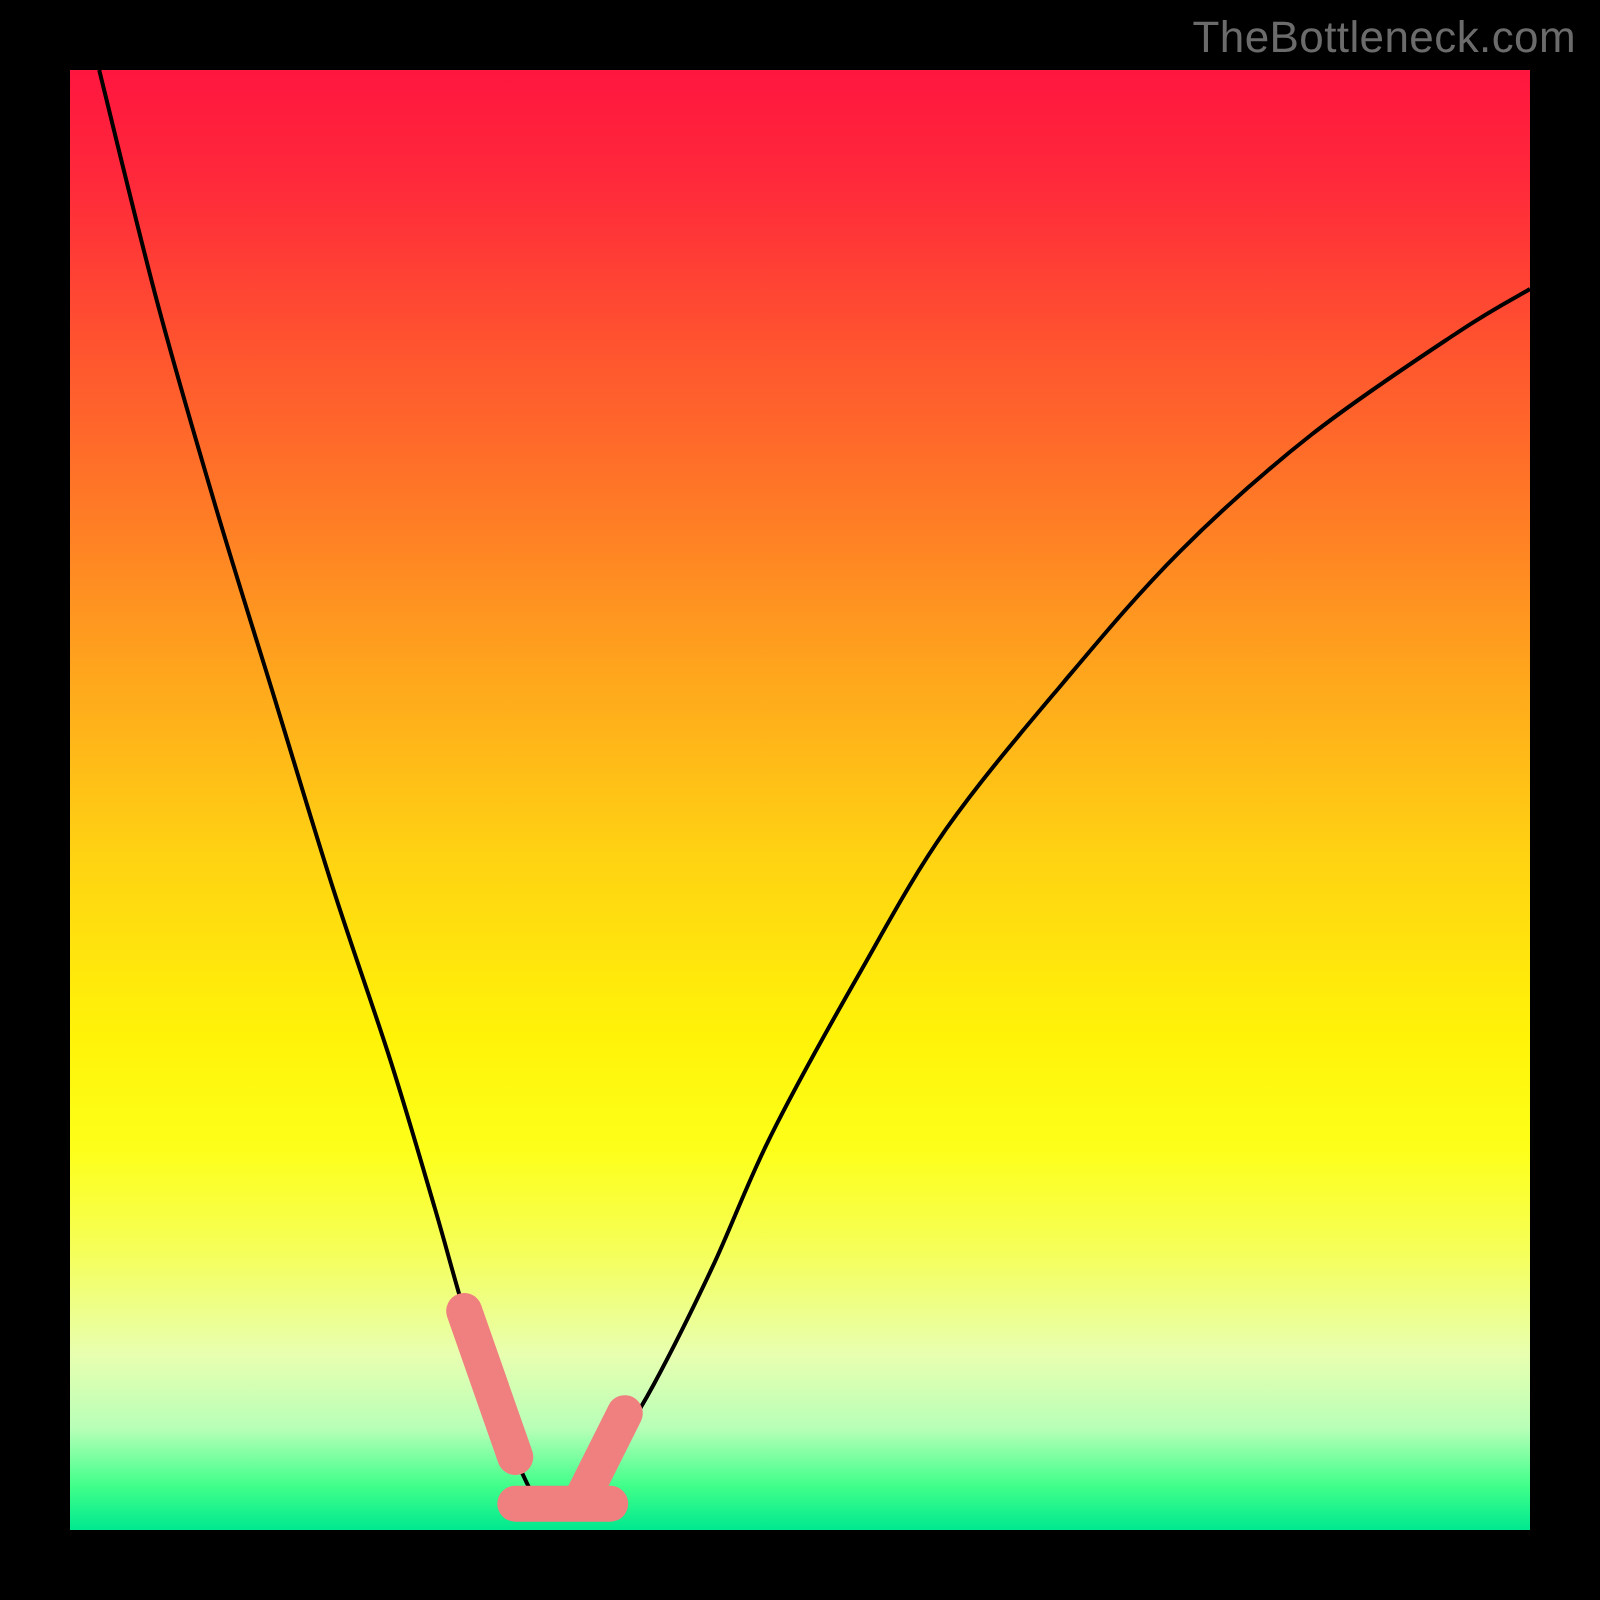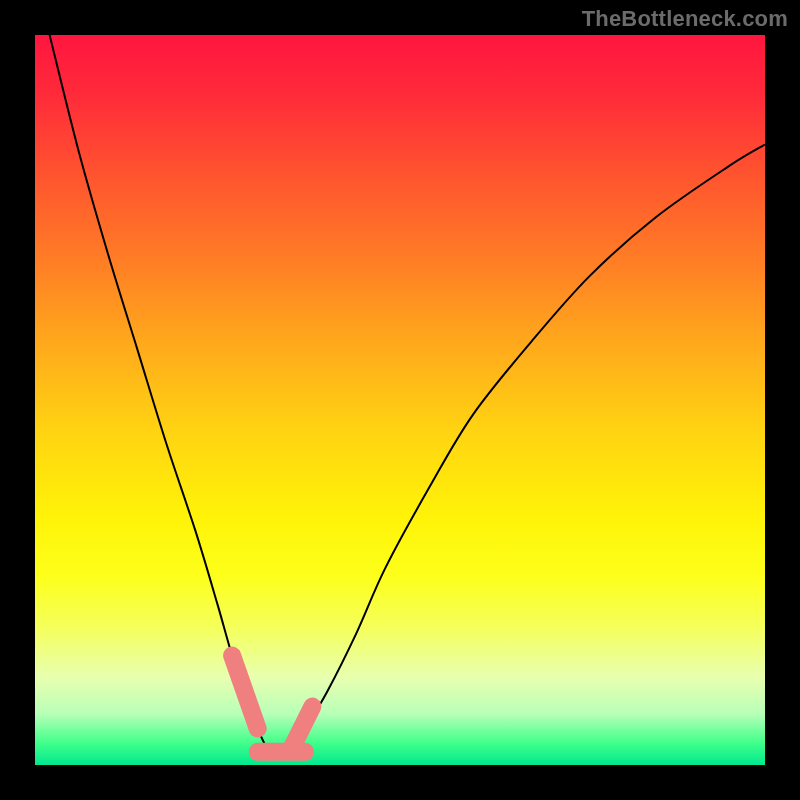--- a/index.html
+++ b/index.html
@@ -39,21 +39,21 @@
       #b8ffb8 93%,
       #40ff8a 97%,
       #00e88f 100%);
   }
   .watermark {
     position: absolute;
     top: 6px;
     right: 12px;
     color: #6b6b6b;
     font-size: 22px;
-    font-weight: 700;
+    font-weight: 400;
     letter-spacing: 0.2px;
     z-index: 10;
   }
   svg.curve {
     position: absolute;
     left: 0;
     top: 0;
     width: 730px;
     height: 730px;
     overflow: visible;

